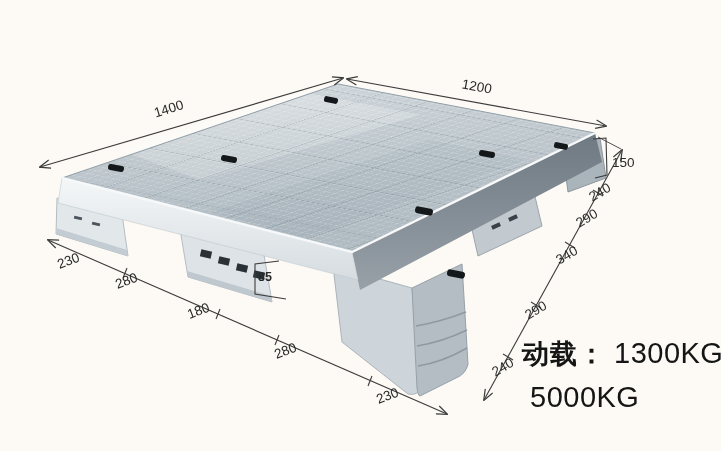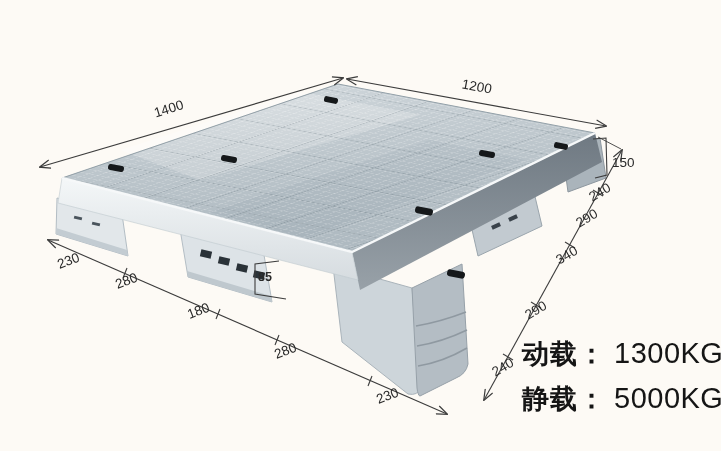--- a/index.html
+++ b/index.html
@@ -176,17 +176,16 @@
       <text class="dim-label" text-anchor="middle" transform="translate(287,355) rotate(-21)">280</text>
       <text class="dim-label" text-anchor="middle" transform="translate(389,400) rotate(-21)">230</text>
     </g>
   </svg>
 
   <div class="load-row dynamic">
     <span class="load-label">动载：</span>
     <span class="load-value">1300KG</span>
   </div>
   <div class="load-row static">
-    <span class="load-label">静载：</span>
     <span class="load-value">5000KG</span>
   </div>
 
 </div>
 
 </body></html>

